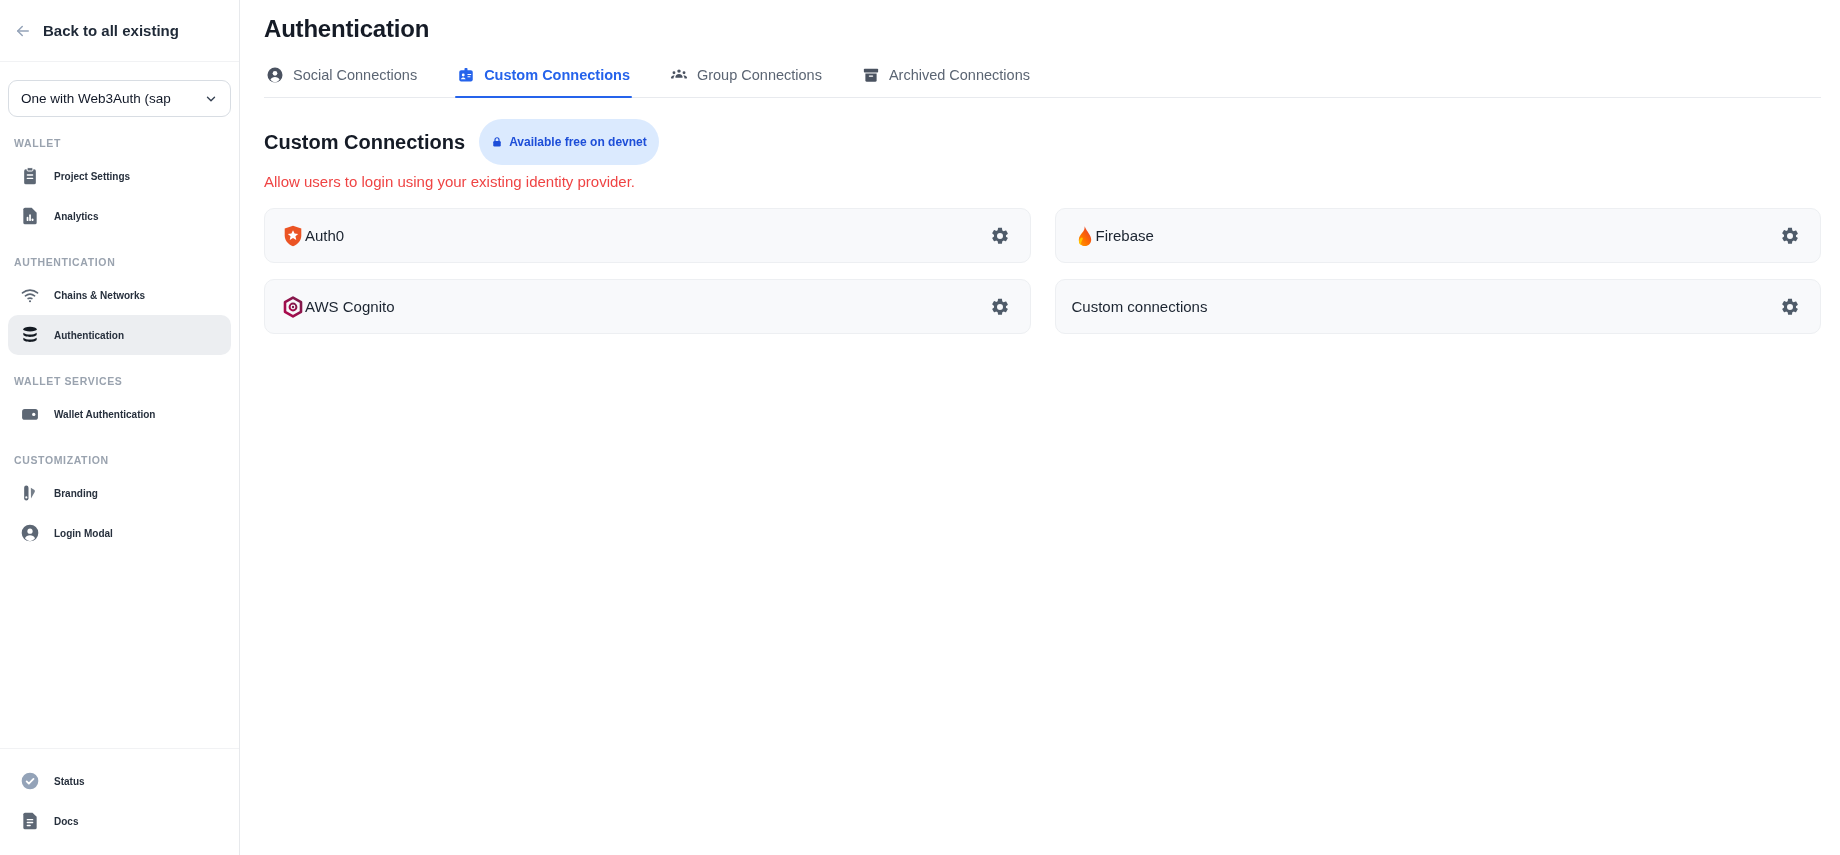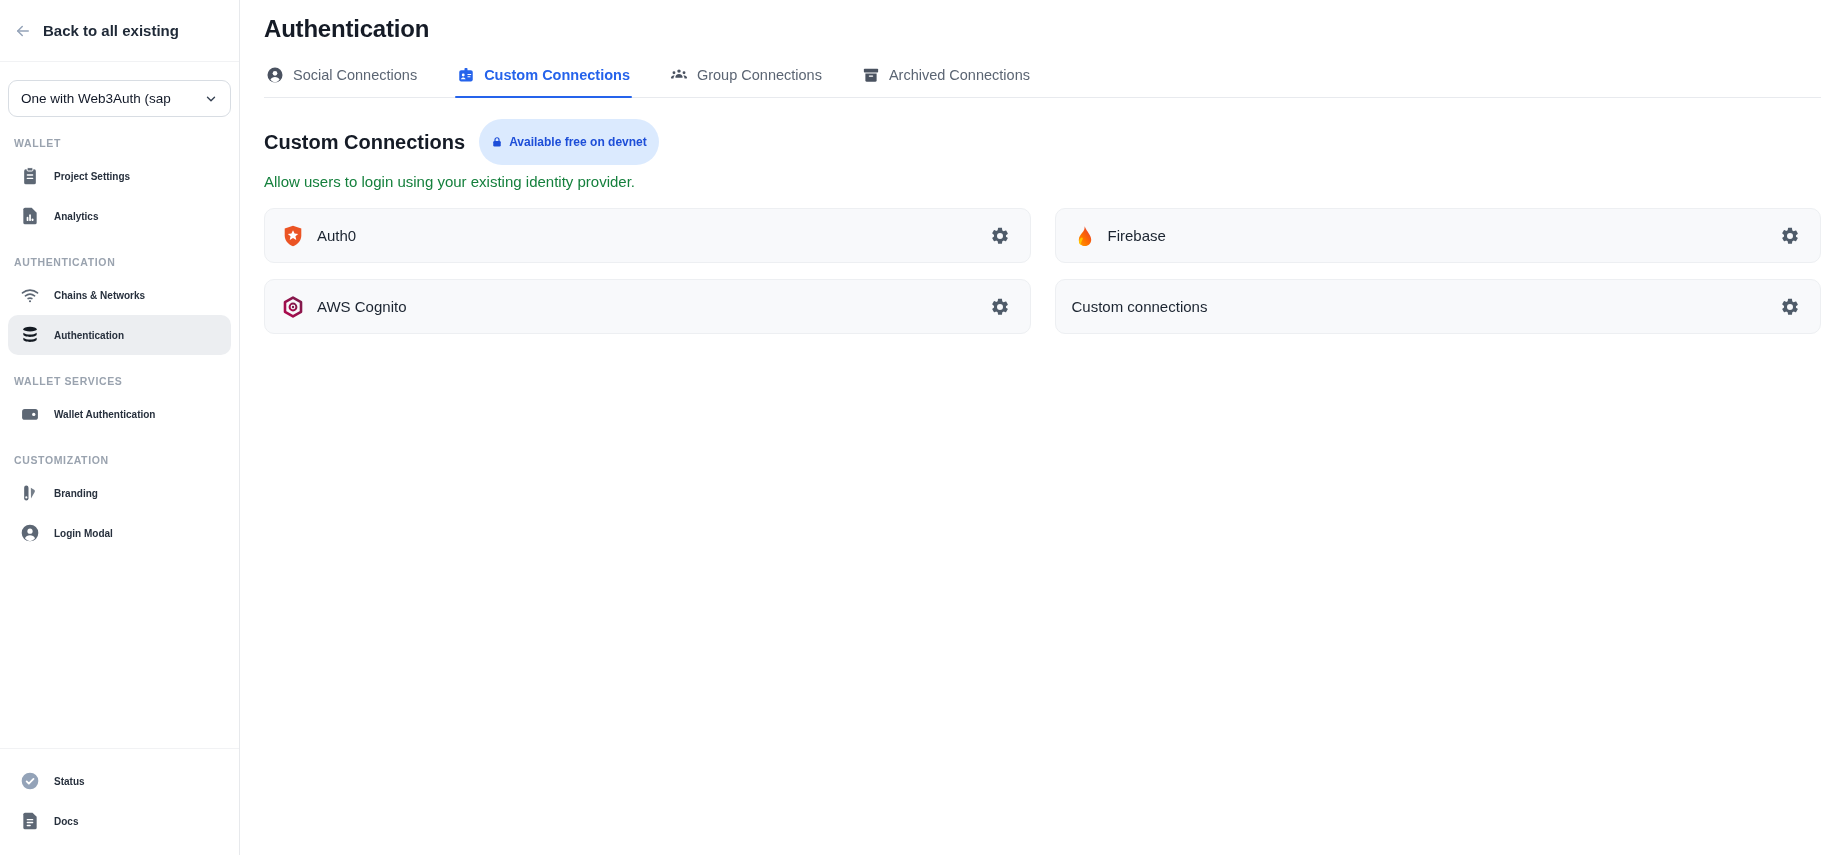--- a/index.html
+++ b/index.html
@@ -65,25 +65,25 @@
 
   .content { padding-top: 21px; }
   .heading-row { display: flex; align-items: center; gap: 14px; }
   .section-heading { margin: 0; font-size: 20px; font-weight: 700; color: #151b26; }
   .badge {
     display: inline-flex; align-items: center; gap: 6px;
     background: var(--badge-bg, #dbeafe); color: var(--badge-text, #1d4ed8);
     font-size: 12px; font-weight: 700; padding: 16px 12px; border-radius: 999px;
   }
   .badge .icon { color: var(--badge-text, #1d4ed8); }
-  .desc { margin: 8px 0 0; font-size: 15px; color: #15803d; }
+  .desc { margin: 8px 0 0; font-size: 15px; color: #ef4444; }
 
   .cards { margin-top: 18px; display: grid; grid-template-columns: 1fr 1fr; gap: 16px 24px; }
   .card {
-    display: flex; align-items: center; gap: 12px; height: 55px; padding: 0 16px;
+    display: flex; align-items: center; height: 55px; padding: 0 16px;
     background: #f8f9fb; border: 1px solid #edeff2; border-radius: 10px; cursor: pointer;
   }
   .card-label { font-size: 15px; font-weight: 500; color: #1b2430; }
   .gear-btn {
     margin-left: auto; background: none; border: none; padding: 4px; cursor: pointer;
     color: #4f5b69; display: flex; line-height: 0;
   }
 </style>
 </head>
 <body>

